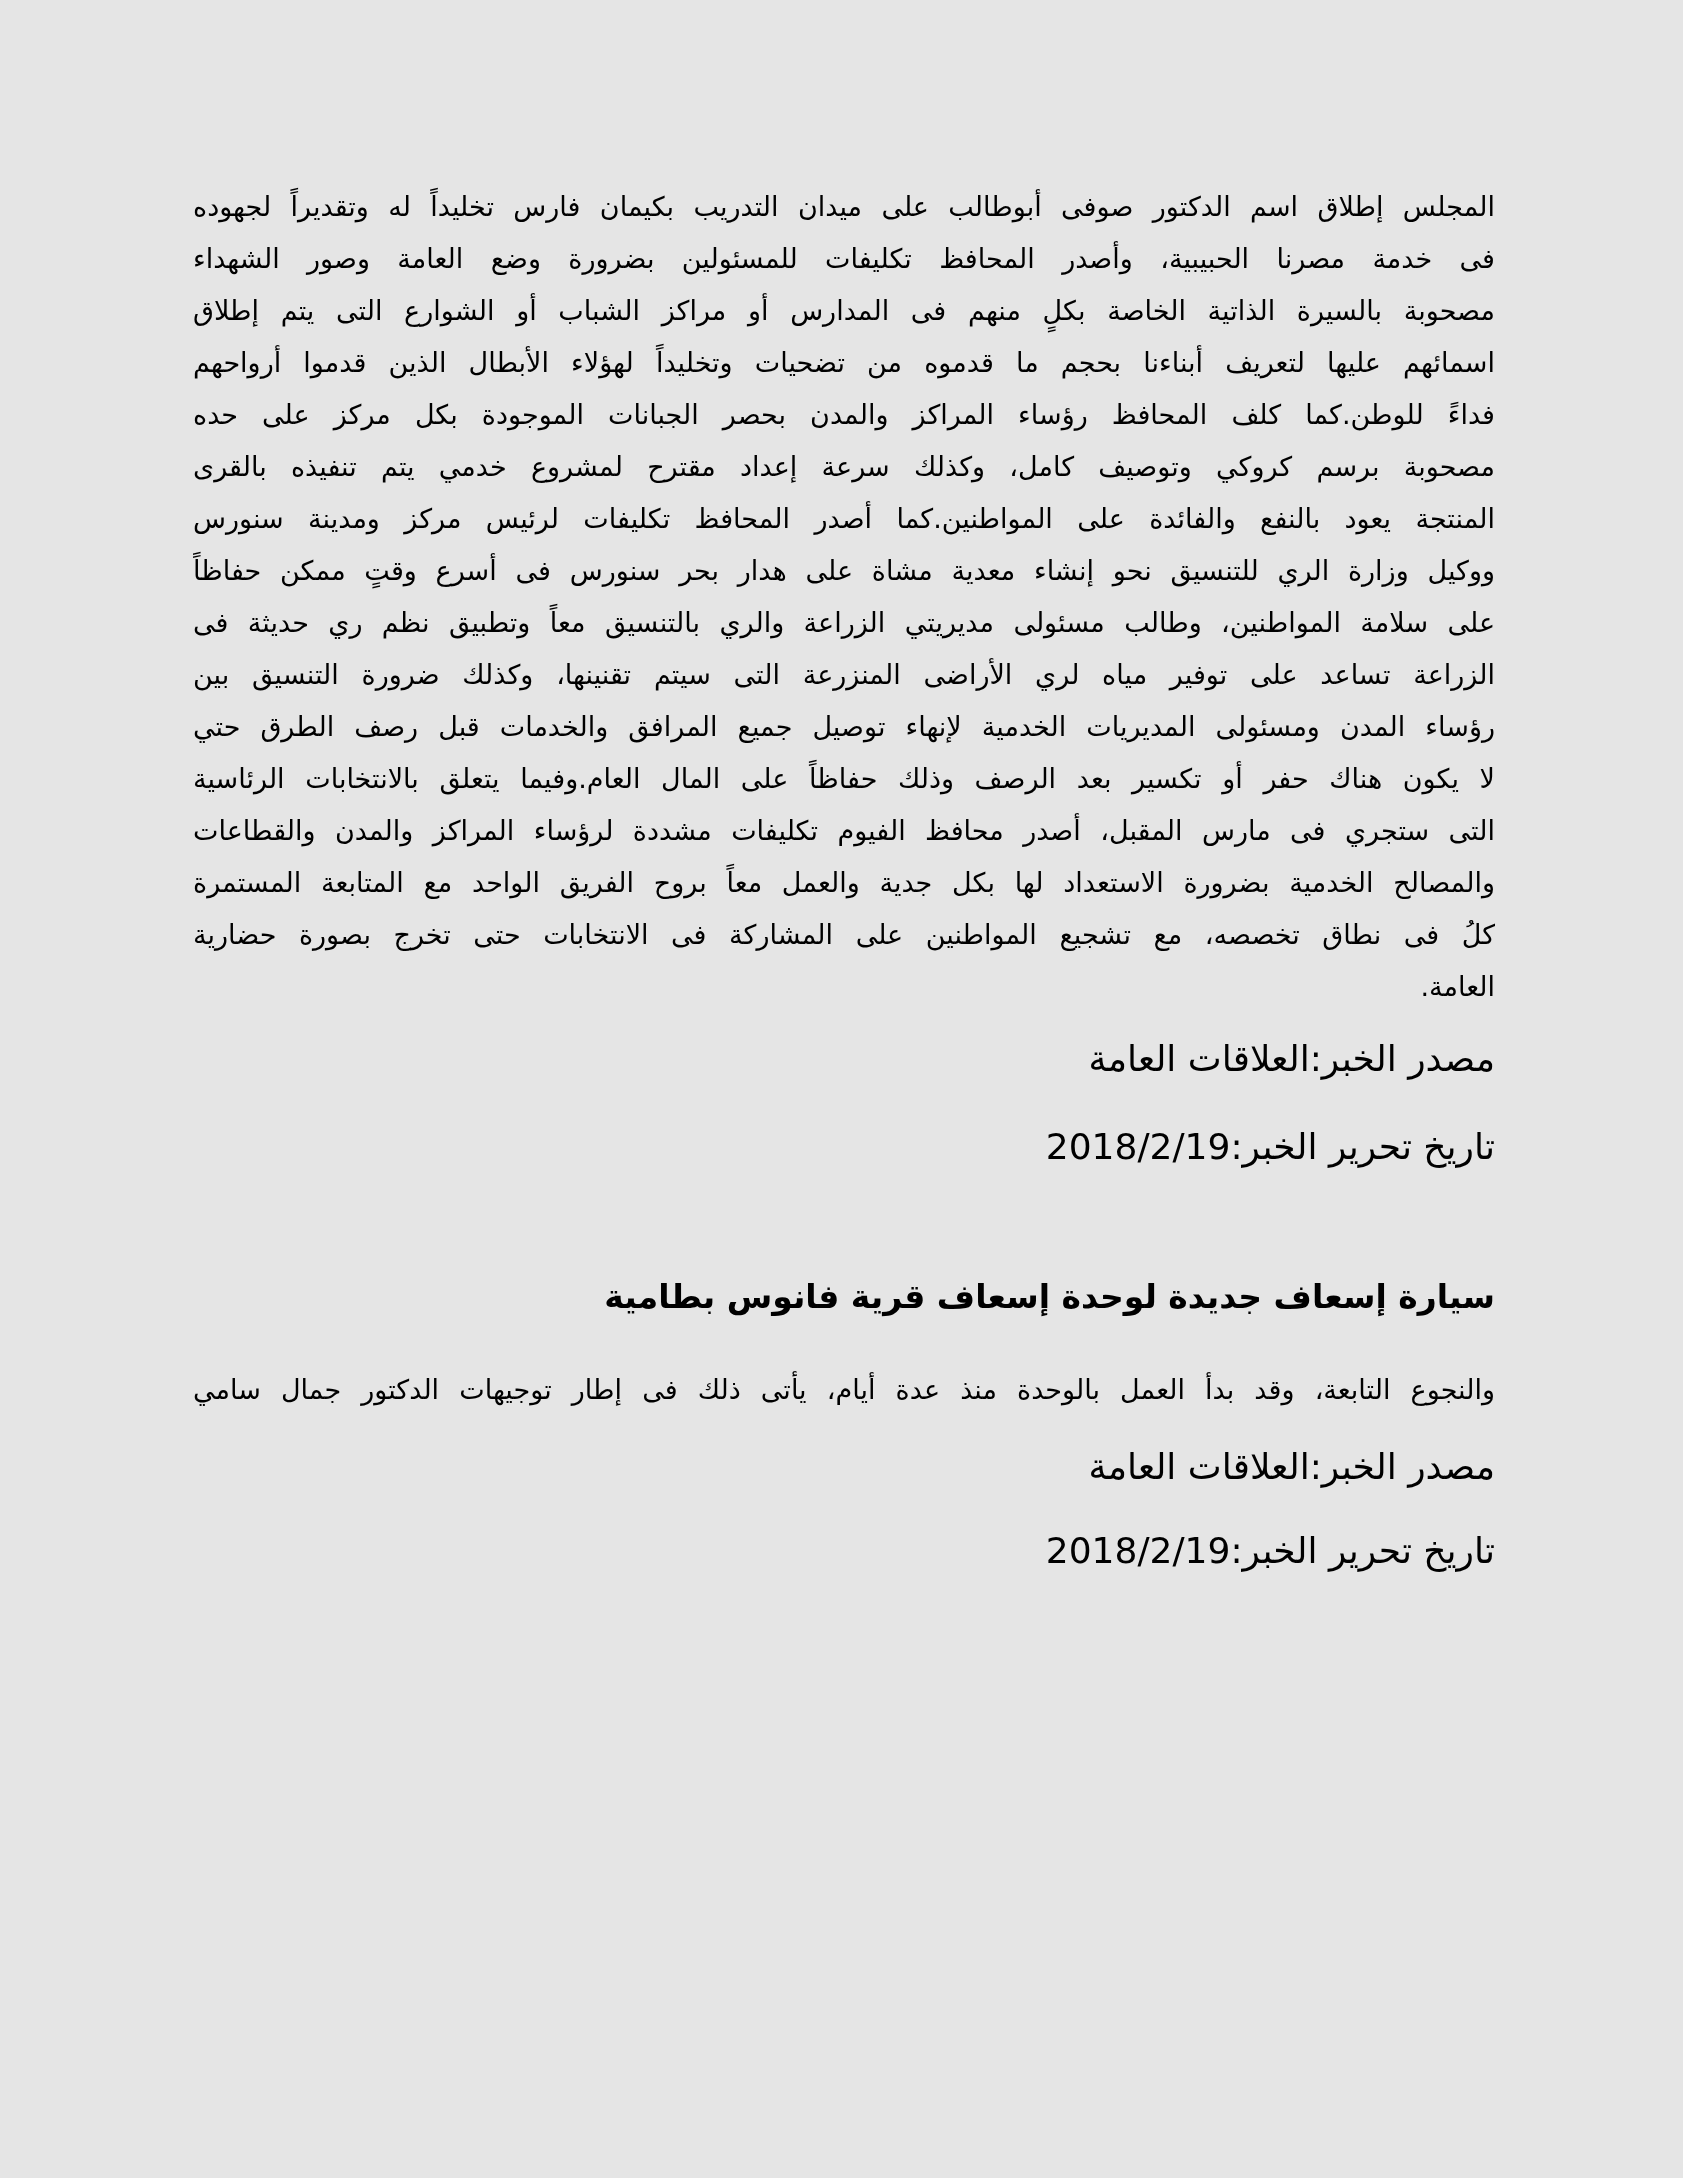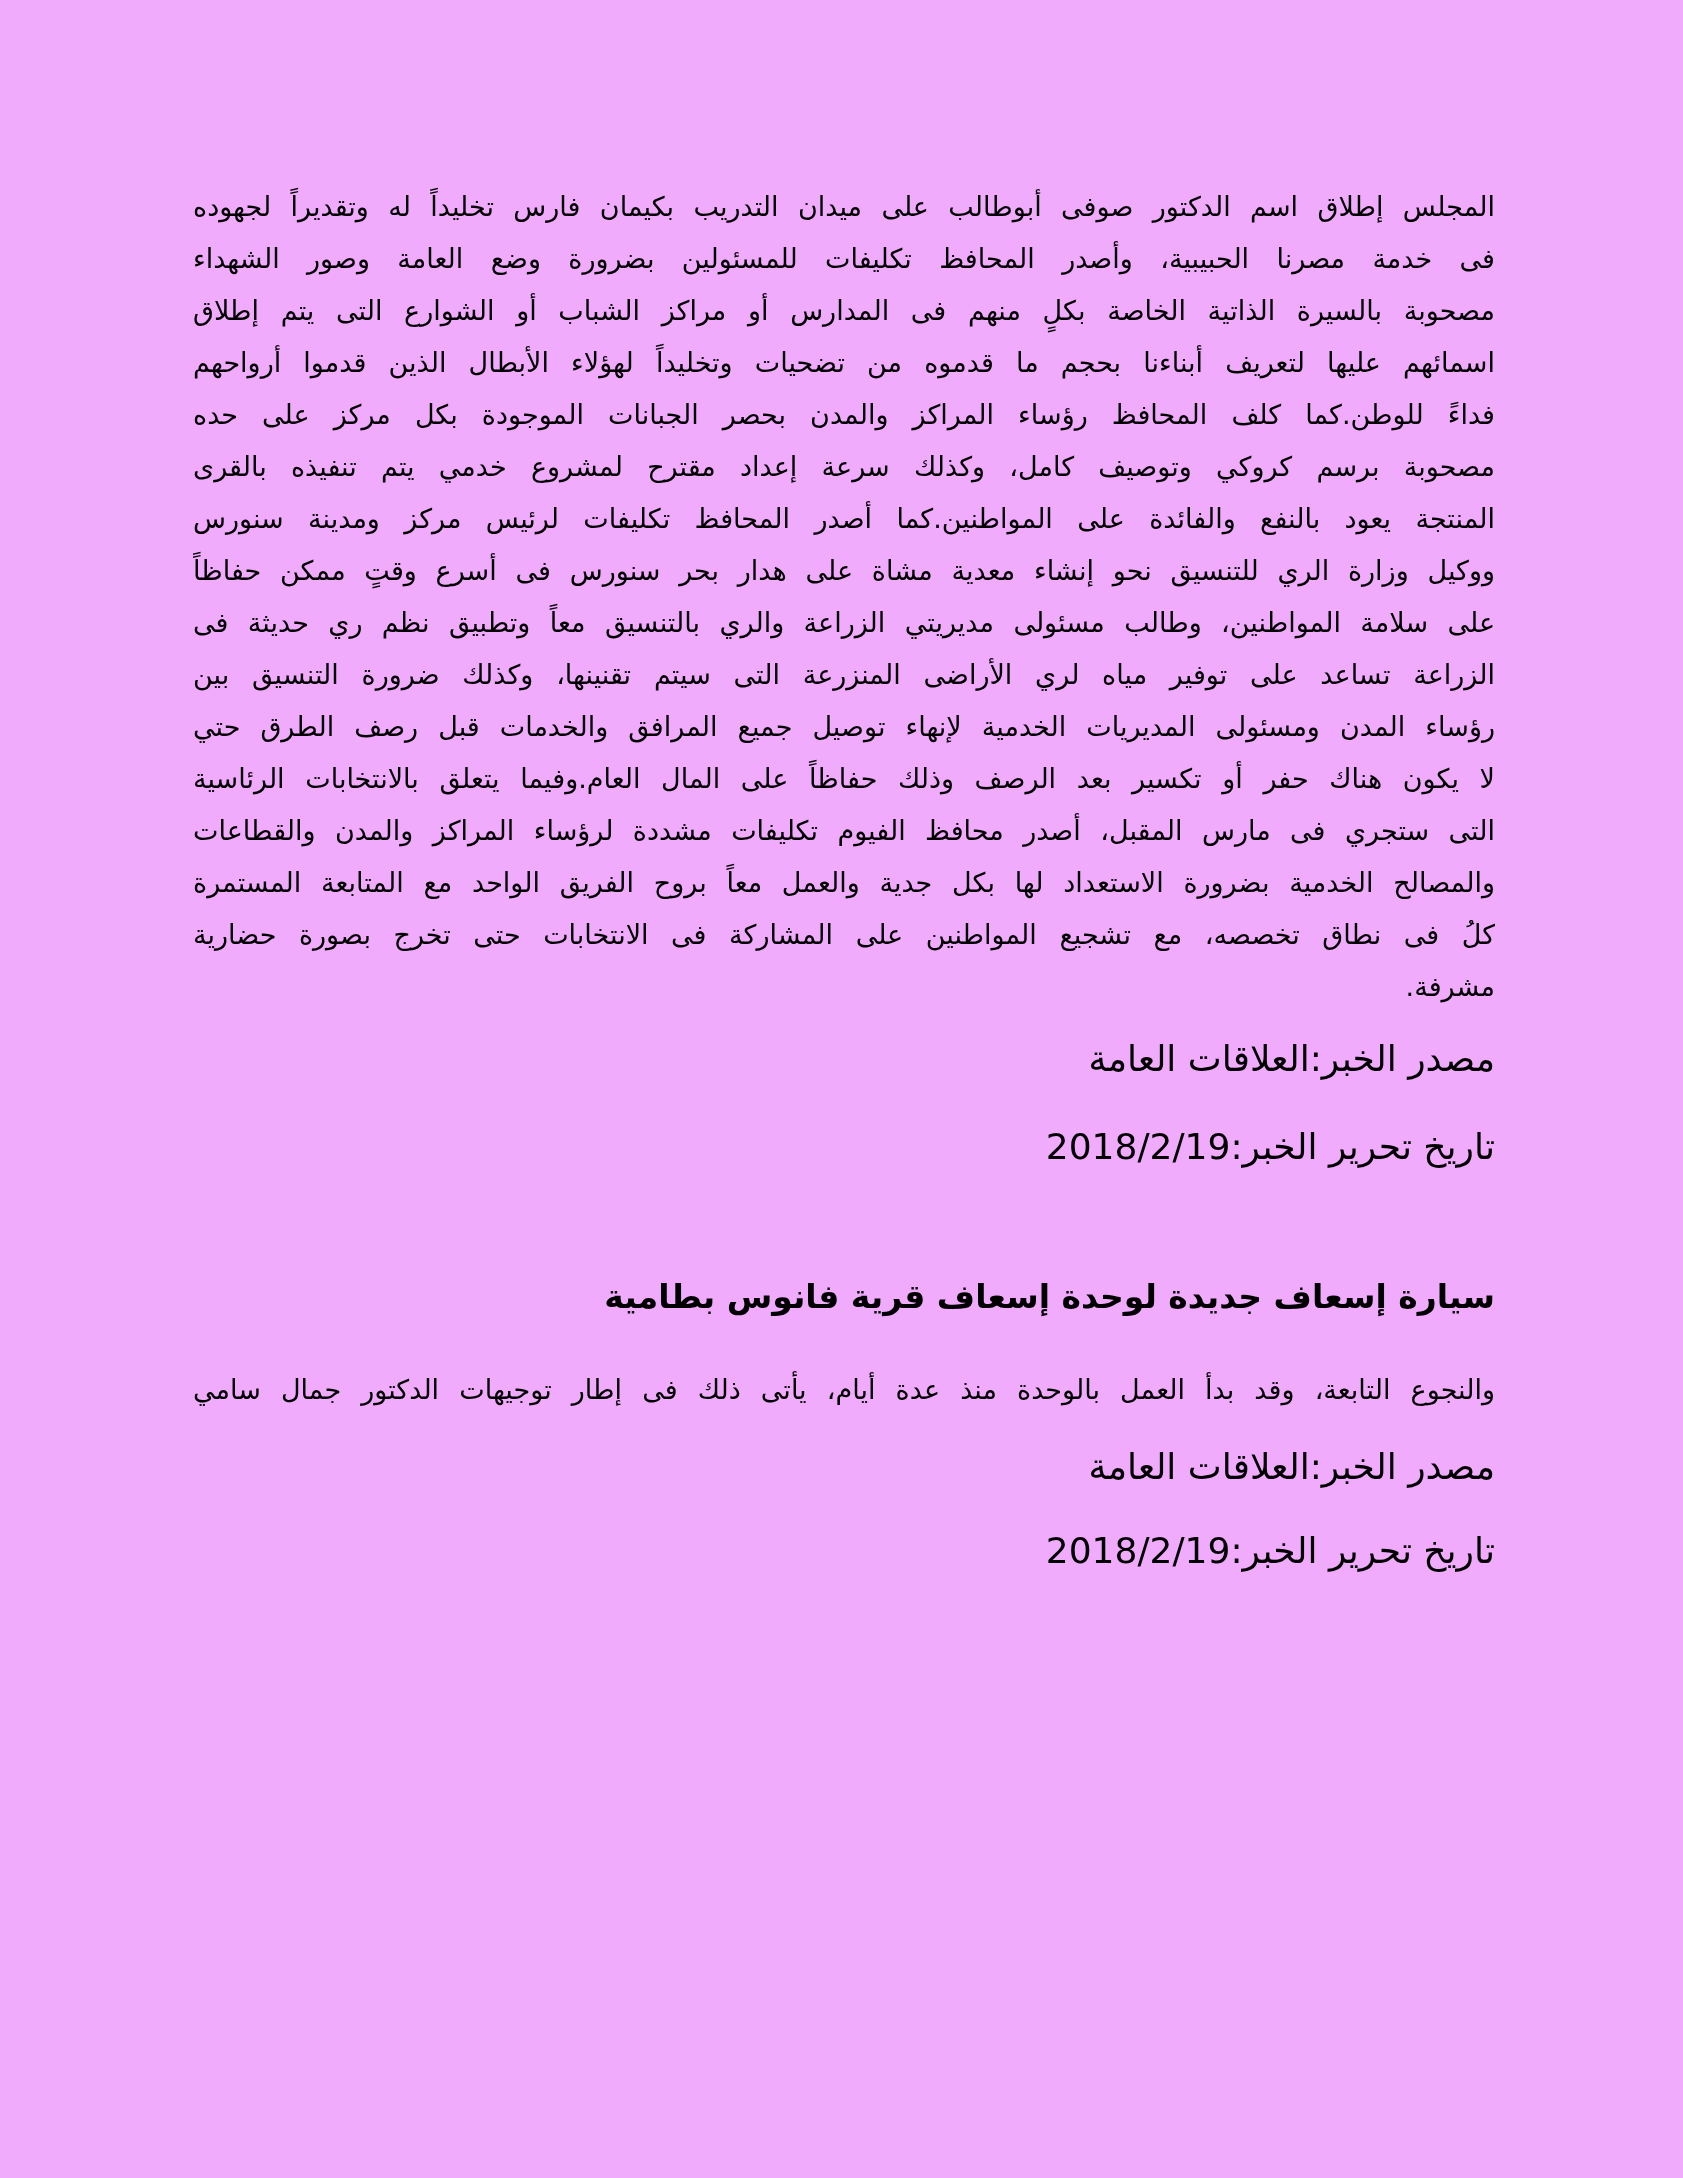--- a/index.html
+++ b/index.html
@@ -10,21 +10,21 @@
   body {
     width: 1683px;
     height: 2178px;
     overflow: hidden;
     font-family: "DejaVu Sans", sans-serif;
     color: #000000;
   }
   .page {
     width: 1683px;
     height: 2178px;
-    background: #f0abfc;
+    background: #e5e5e5;
     box-sizing: border-box;
     padding: 181px 188px 0 193px;
     direction: rtl;
   }
   .body-text {
     font-size: 27px;
   }
   .p-line {
     height: 52px;
     line-height: 52px;
@@ -74,21 +74,21 @@
       <div class="p-line">مصحوبة برسم كروكي وتوصيف كامل، وكذلك سرعة إعداد مقترح لمشروع خدمي يتم تنفيذه بالقرى</div>
       <div class="p-line">المنتجة يعود بالنفع والفائدة على المواطنين.كما أصدر المحافظ تكليفات لرئيس مركز ومدينة سنورس</div>
       <div class="p-line">ووكيل وزارة الري للتنسيق نحو إنشاء معدية مشاة على هدار بحر سنورس فى أسرع وقتٍ ممكن حفاظاً</div>
       <div class="p-line">على سلامة المواطنين، وطالب مسئولى مديريتي الزراعة والري بالتنسيق معاً وتطبيق نظم ري حديثة فى</div>
       <div class="p-line">الزراعة تساعد على توفير مياه لري الأراضى المنزرعة التى سيتم تقنينها، وكذلك ضرورة التنسيق بين</div>
       <div class="p-line">رؤساء المدن ومسئولى المديريات الخدمية لإنهاء توصيل جميع المرافق والخدمات قبل رصف الطرق حتي</div>
       <div class="p-line">لا يكون هناك حفر أو تكسير بعد الرصف وذلك حفاظاً على المال العام.وفيما يتعلق بالانتخابات الرئاسية</div>
       <div class="p-line">التى ستجري فى مارس المقبل، أصدر محافظ الفيوم تكليفات مشددة لرؤساء المراكز والمدن والقطاعات</div>
       <div class="p-line">والمصالح الخدمية بضرورة الاستعداد لها بكل جدية والعمل معاً بروح الفريق الواحد مع المتابعة المستمرة</div>
       <div class="p-line">كلُ فى نطاق تخصصه، مع تشجيع المواطنين على المشاركة فى الانتخابات حتى تخرج بصورة حضارية</div>
-      <div class="p-line last-line">مشرفة.</div>
+      <div class="p-line last-line">العامة.</div>
     </div>
 
   <div class="meta-line source-line-1">مصدر الخبر:العلاقات العامة</div>
 
   <div class="meta-line date-line-1">تاريخ تحرير الخبر:2018/2/19</div>
 
   <div class="article-title">سيارة إسعاف جديدة لوحدة إسعاف قرية فانوس بطامية</div>
 
   <div class="body-text paragraph-2">
       <div class="p-line">والنجوع التابعة، وقد بدأ العمل بالوحدة منذ عدة أيام، يأتى ذلك فى إطار توجيهات الدكتور جمال سامي</div>

